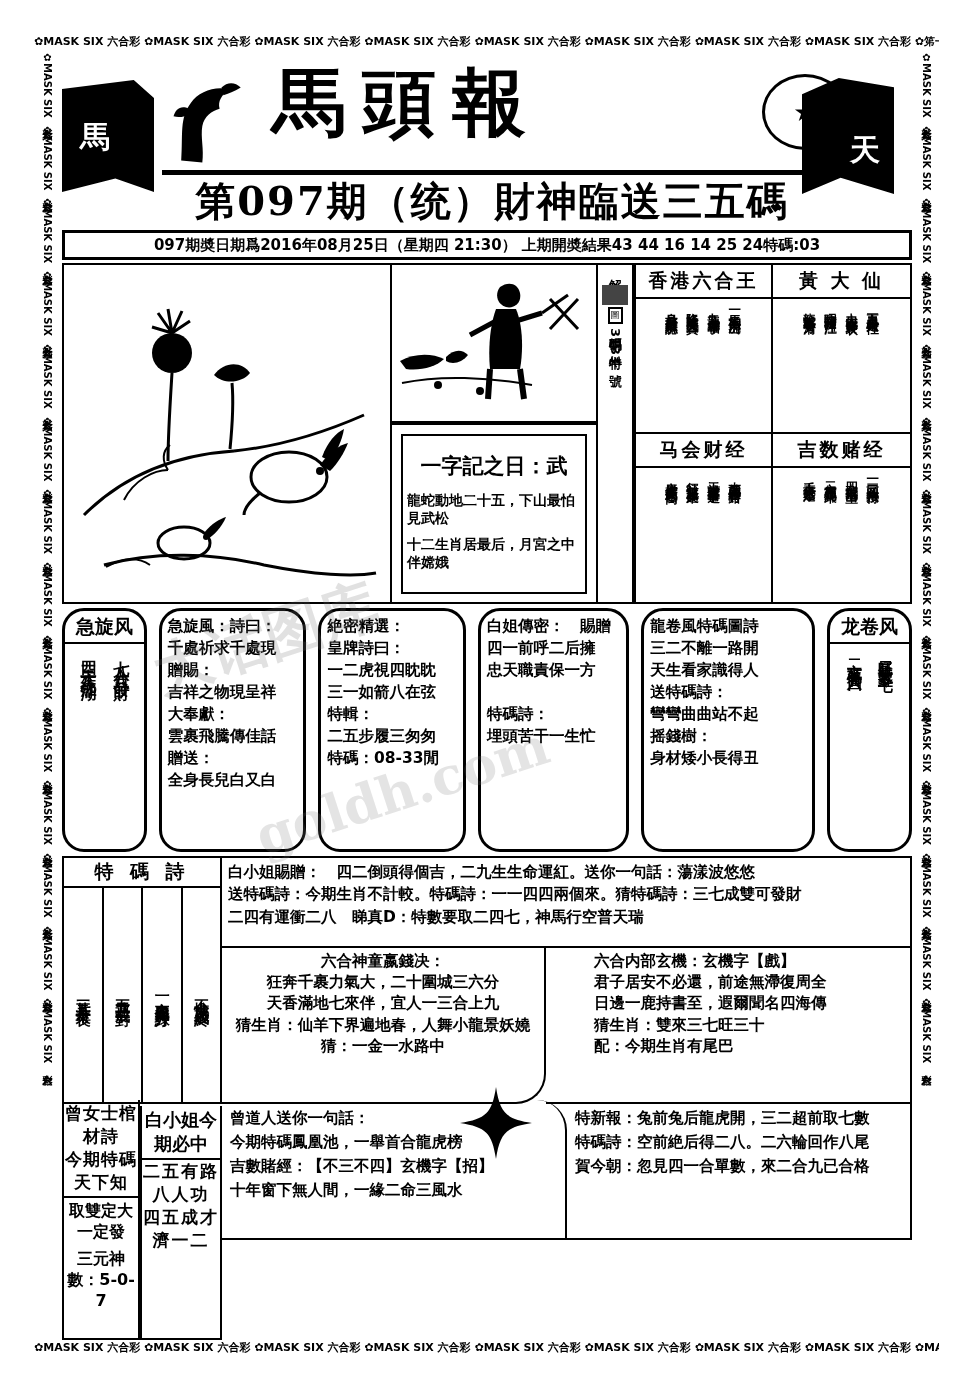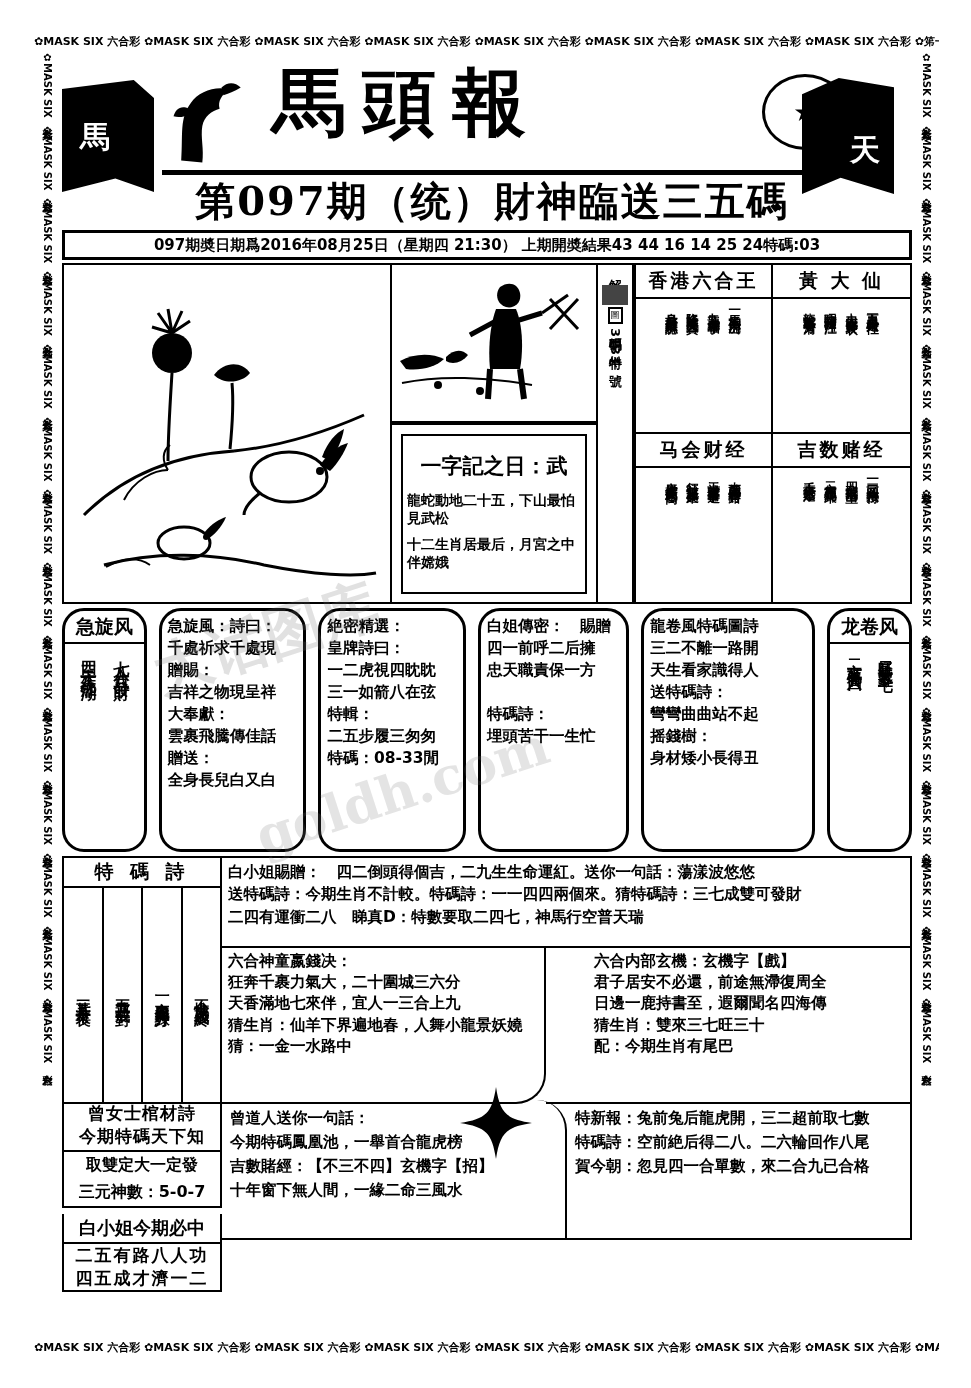--- a/index.html
+++ b/index.html
@@ -215,27 +215,27 @@
 
   .rightstack{ flex:1; display:flex; flex-direction:column; }
   .rs-top{ height:92px; border:2px solid #000; border-left:none; padding:3px 6px;}
   .rs-top .line{ font-size:15.5px; font-weight:bold; line-height:1.45; white-space:nowrap;
       font-family:"DejaVu Sans","Liberation Sans",sans-serif;}
   .rs-bot{ flex:1; display:flex; position:relative; }
   .rs-half{ flex:1; border:2px solid #000; border-left:none; border-top:none;
             padding:3px 6px; overflow:hidden;}
   .rs-half .line{ font-size:15.5px; font-weight:bold; line-height:1.37; white-space:nowrap;
       font-family:"DejaVu Sans","Liberation Sans",sans-serif;}
-  .rs-half.left-half{ border-radius:0 0 30px 0; }
+  .rs-half.left-half{ border-radius:0 0 30px 0;text-align:center; }
   .rs-half.right-half{ border-radius:30px 0 0 0;padding-left:48px; }
 
   
   .botgrid{ position:absolute; left:0; top:1048px; width:850px; height:240px;
             display:flex; }
-  .bl{ width:160px; display:flex; flex-direction:column; }
+  .bl{ width:160px; display:flex; }
   .bl-a{ border:2px solid #000; border-top:none; }
   .bl-a .t1{ text-align:center; font-size:17px; font-weight:900; letter-spacing:1px; padding-top:2px;
       font-family:"DejaVu Serif","Liberation Serif",serif;}
   .bl-a .t2{ text-align:center; font-size:17px; font-weight:900; letter-spacing:1px;
       border-bottom:2px solid #000; padding-bottom:2px;
       font-family:"DejaVu Serif","Liberation Serif",serif;}
   .bl-a .t3,.bl-a .t4{ text-align:center; font-size:16px; font-weight:bold; padding:3px 0;
       font-family:"DejaVu Sans","Liberation Sans",sans-serif;}
   .bl-b{ border:2px solid #000; border-top:none; margin-top:6px;}
   .bl-b .t1{ text-align:center; font-size:18px; font-weight:900; padding:2px 0;

